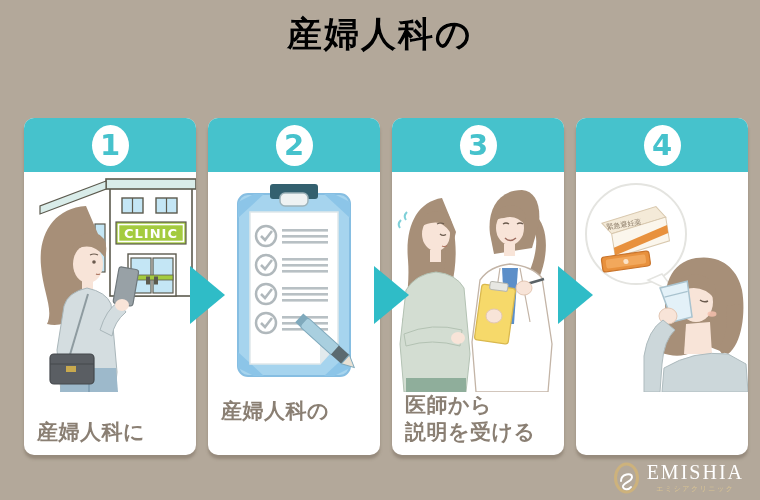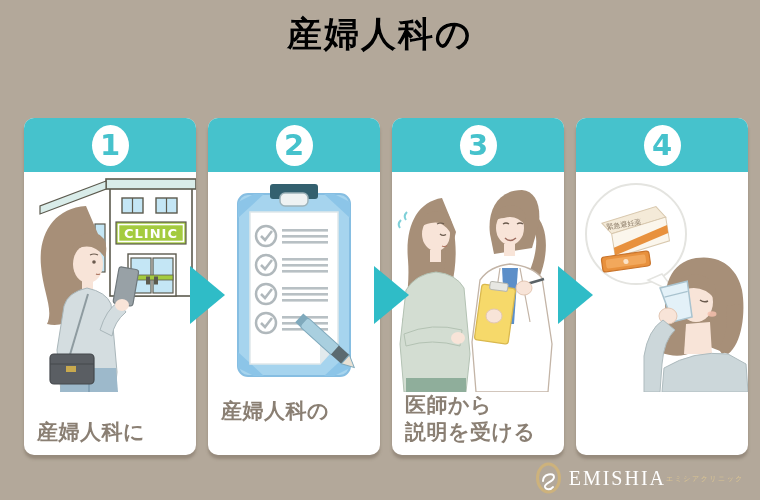--- a/index.html
+++ b/index.html
@@ -61,21 +61,21 @@
   }
   .arrow-1 { left:190px; }
   .arrow-2 { left:374px; }
   .arrow-3 { left:558px; }
 
   
   .logo {
     position:absolute; right:16px; bottom:6px;
     display:flex; align-items:center; gap:7px;
   }
-  .logo-text { display:flex; flex-direction:row; align-items:center; }
+  .logo-text { display:flex; flex-direction:column; align-items:center; }
   .logo-brand {
     font-family:"Liberation Serif","DejaVu Serif",serif;
     color:#ffffff; font-size:20px; letter-spacing:2px; line-height:1.05;
   }
   .logo-sub {
     color:#d9c393; font-size:7px; letter-spacing:1.5px; margin-top:1px;text-align:center;
   }
   svg text { font-family:"DejaVu Sans","Liberation Sans",sans-serif; }
 </style>
 </head>

